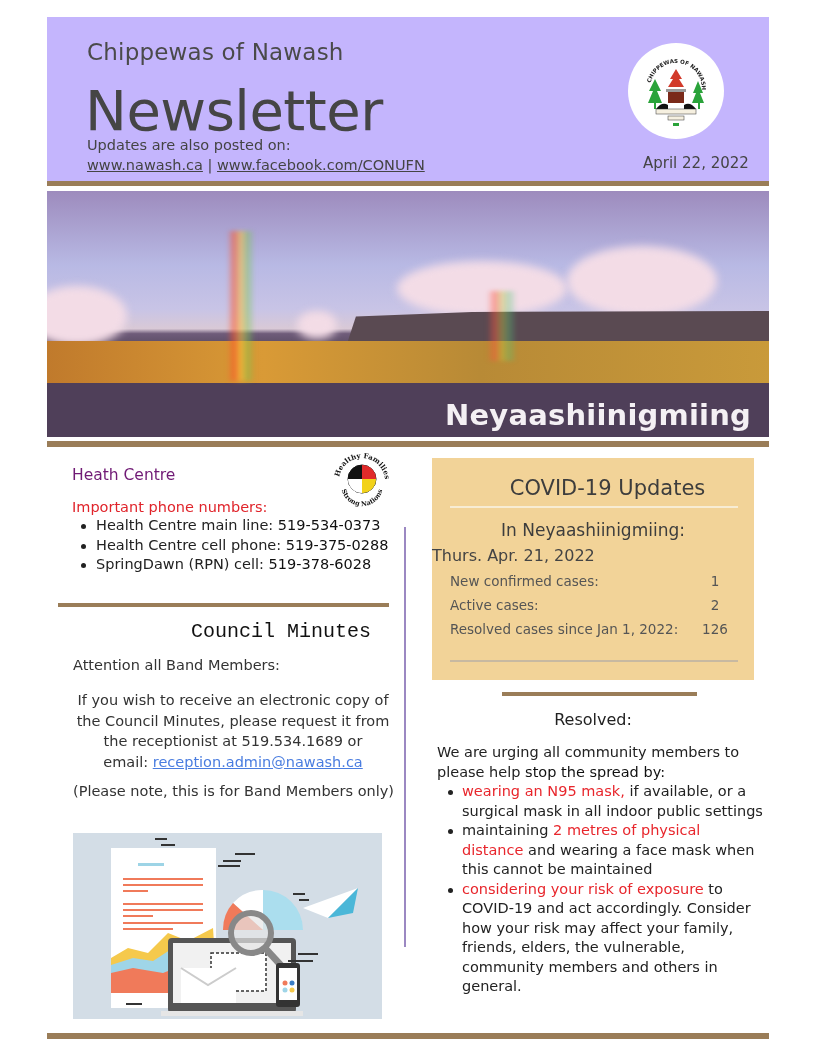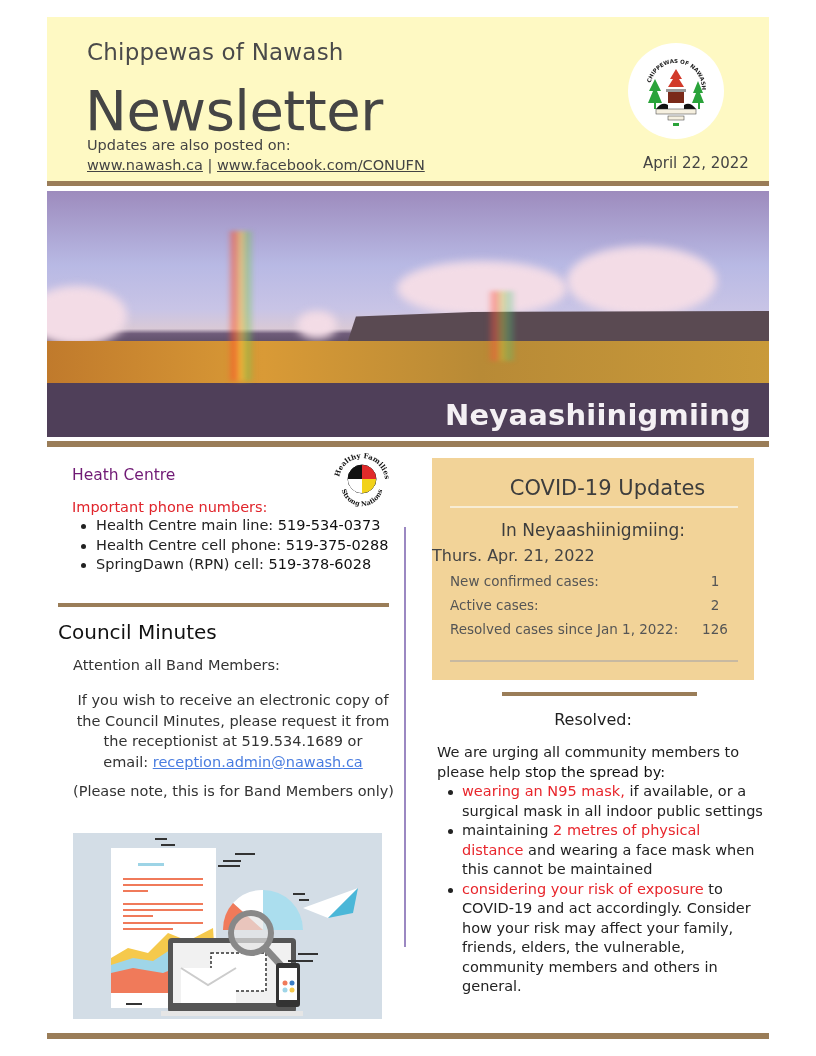--- a/index.html
+++ b/index.html
@@ -1,21 +1,21 @@
 <!DOCTYPE html>
 <html><head>
   <meta charset="utf-8">
   <style>
     * { box-sizing: border-box; margin: 0; padding: 0; }
     html, body { width: 816px; height: 1056px; background: #ffffff; }
     body { position: relative; font-family: "DejaVu Sans", "Liberation Sans", sans-serif; color: #333; overflow: hidden; }
 
     .header {
       position: absolute; left: 47px; top: 17px; width: 722px; height: 164px;
-      background: #fef9c3;
+      background: #c4b5fd;
     }
     .header .subtitle { position: absolute; left: 40px; top: 22px; font-size: 23px; color: #4a4a4a; letter-spacing: 0.2px; }
     .header .title { position: absolute; left: 38px; top: 50px; font-size: 56px; font-weight: normal; color: #454545; letter-spacing: -0.5px; margin-top: 11px; }
     .header .updates { position: absolute; left: 40px; top: 118px; font-size: 14.5px; color: #444; line-height: 20px; }
     .header .updates a { color: #444; text-decoration: underline; }
     .header .logo {
       position: absolute; left: 581px; top: 26px; width: 96px; height: 96px;
       background: #fff; border-radius: 50%;
     }
     .header .date { position: absolute; left: 596px; top: 137px; font-size: 15px; color: #444; }
@@ -39,21 +39,21 @@
 
     
     .health-title { position: absolute; left: 72px; top: 466px; font-size: 15.5px; color: #701a75; text-align: right; }
     .hf-logo { position: absolute; left: 331px; top: 451px; width: 62px; height: 56px; }
     .phones-heading { position: absolute; left: 72px; top: 499px; font-size: 14.5px; color: #e0242b; }
     .phones { position: absolute; left: 78px; top: 516px; list-style: none; }
     .phones li { font-size: 14.5px; color: #222; line-height: 19.5px; padding-left: 18px; position: relative; }
     .phones li::before { content: ""; position: absolute; left: 3px; top: 8px; width: 5px; height: 5px; border-radius: 50%; background: #222; }
 
     .left-rule { position: absolute; left: 58px; top: 603px; width: 331px; height: 4px; background: #9a7d58; }
-    .council-title { position: absolute; left: 58px; width: 331px; top: 620px; text-align: left; font-size: 20px; color: #111; }
+    .council-title { position: absolute; left: 40px; width: 331px; top: 620px; text-align: right; font-size: 20px; color: #111; font-family: Liberation Mono, monospace; }
     .attention { position: absolute; left: 73px; top: 657px; font-size: 14.5px; color: #333; }
     .council-body { position: absolute; left: 73px; top: 690px; width: 320px; font-size: 14.5px; line-height: 20.5px; color: #333; text-align: center; }
     .council-body a { color: #4a7de0; text-decoration: underline; }
     .note { position: absolute; left: 73px; top: 783px; font-size: 14.5px; color: #333; }
 
     .illustration { position: absolute; left: 73px; top: 833px; width: 309px; height: 186px; background: #d3dde6; overflow: hidden; }
 
     .v-divider { position: absolute; left: 404px; top: 527px; width: 2px; height: 420px; background: #9b88c2; }
 
     

